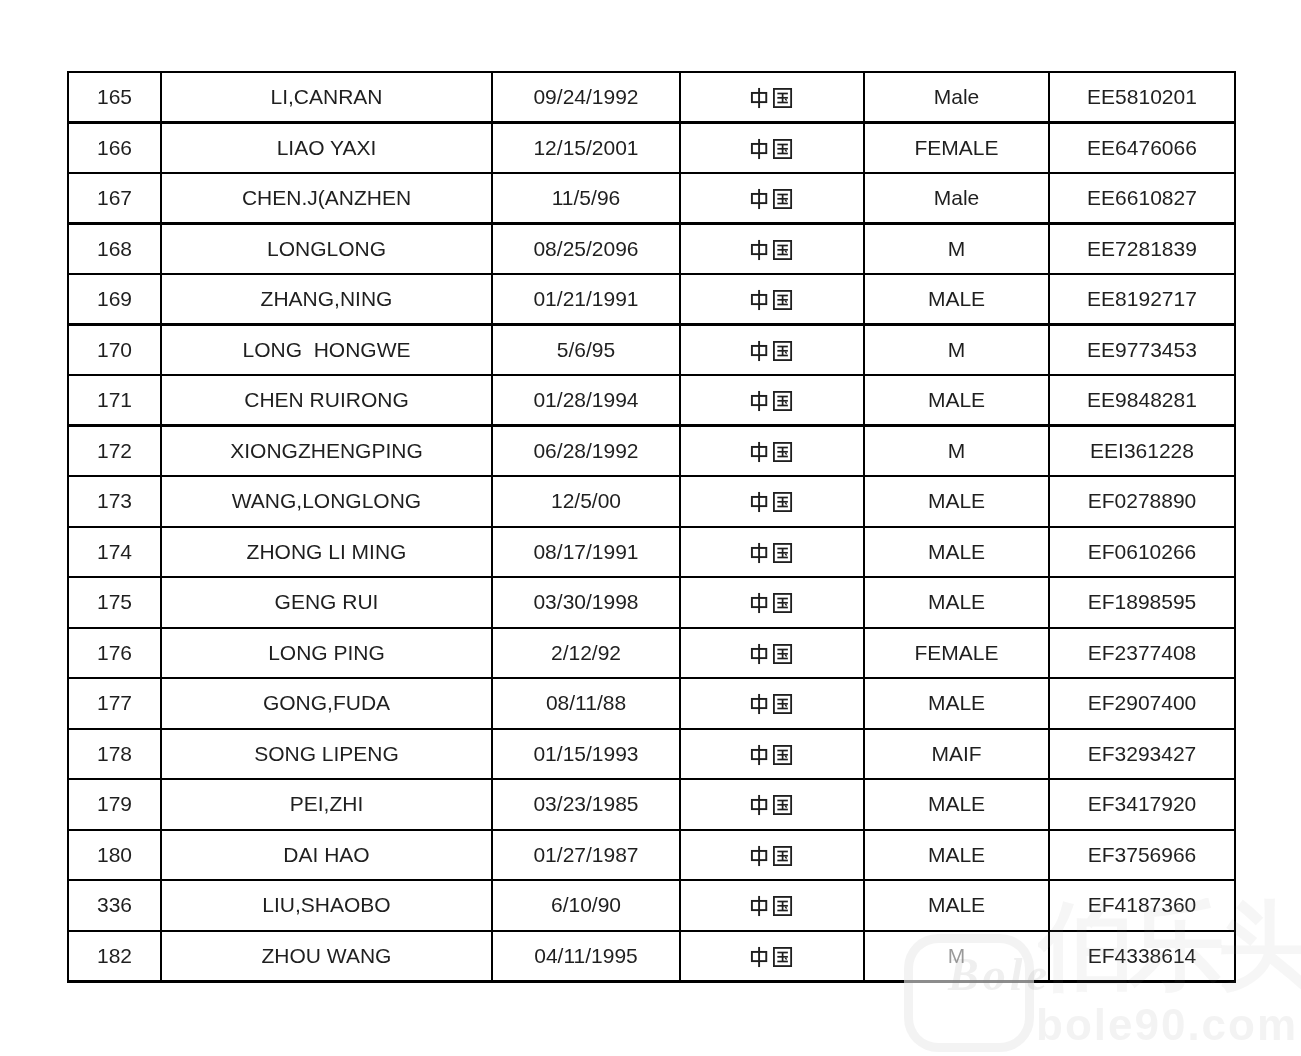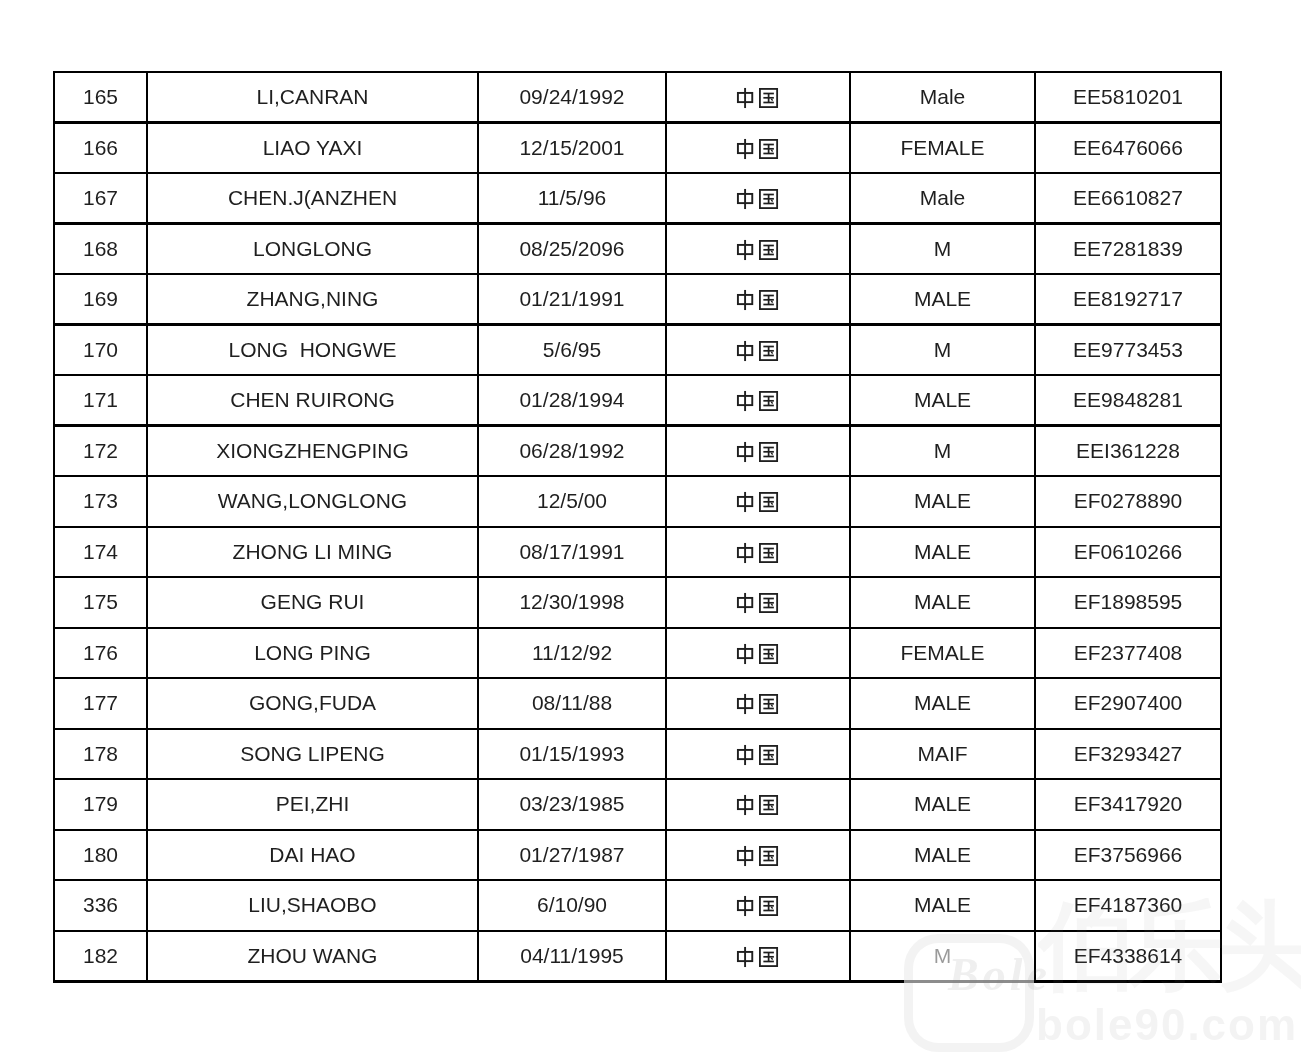--- a/index.html
+++ b/index.html
@@ -11,21 +11,21 @@
     width: 1301px;
     height: 1056px;
     background: #ffffff;
     overflow: hidden;
     font-family: "Liberation Sans", "DejaVu Sans", sans-serif;
   }
 
   
   table.roster {
     position: absolute;
-    left: 53px;
+    left: 67px;
     top: 71px;
     width: 1167px;
     border-collapse: collapse;
     table-layout: fixed;
     border: 2px solid #000;
     border-bottom-width: 3px;
     padding-left: 21px;
   }
   table.roster td {
     border: 2px solid #000;
@@ -230,31 +230,31 @@
         <td>08/17/1991</td>
         <td><svg class="cn-glyph">
             <use href="#zhongguo"></use>
           </svg><span class="sr-only">中国</span></td>
         <td>MALE</td>
         <td>EF0610266</td>
       </tr>
       <tr>
         <td>175</td>
         <td>GENG RUI</td>
-        <td>12/30/1998</td>
+        <td>03/30/1998</td>
         <td><svg class="cn-glyph">
             <use href="#zhongguo"></use>
           </svg><span class="sr-only">中国</span></td>
         <td>MALE</td>
         <td>EF1898595</td>
       </tr>
       <tr>
         <td>176</td>
         <td>LONG PING</td>
-        <td>11/12/92</td>
+        <td>2/12/92</td>
         <td><svg class="cn-glyph">
             <use href="#zhongguo"></use>
           </svg><span class="sr-only">中国</span></td>
         <td>FEMALE</td>
         <td>EF2377408</td>
       </tr>
       <tr>
         <td>177</td>
         <td>GONG,FUDA</td>
         <td>08/11/88</td>

